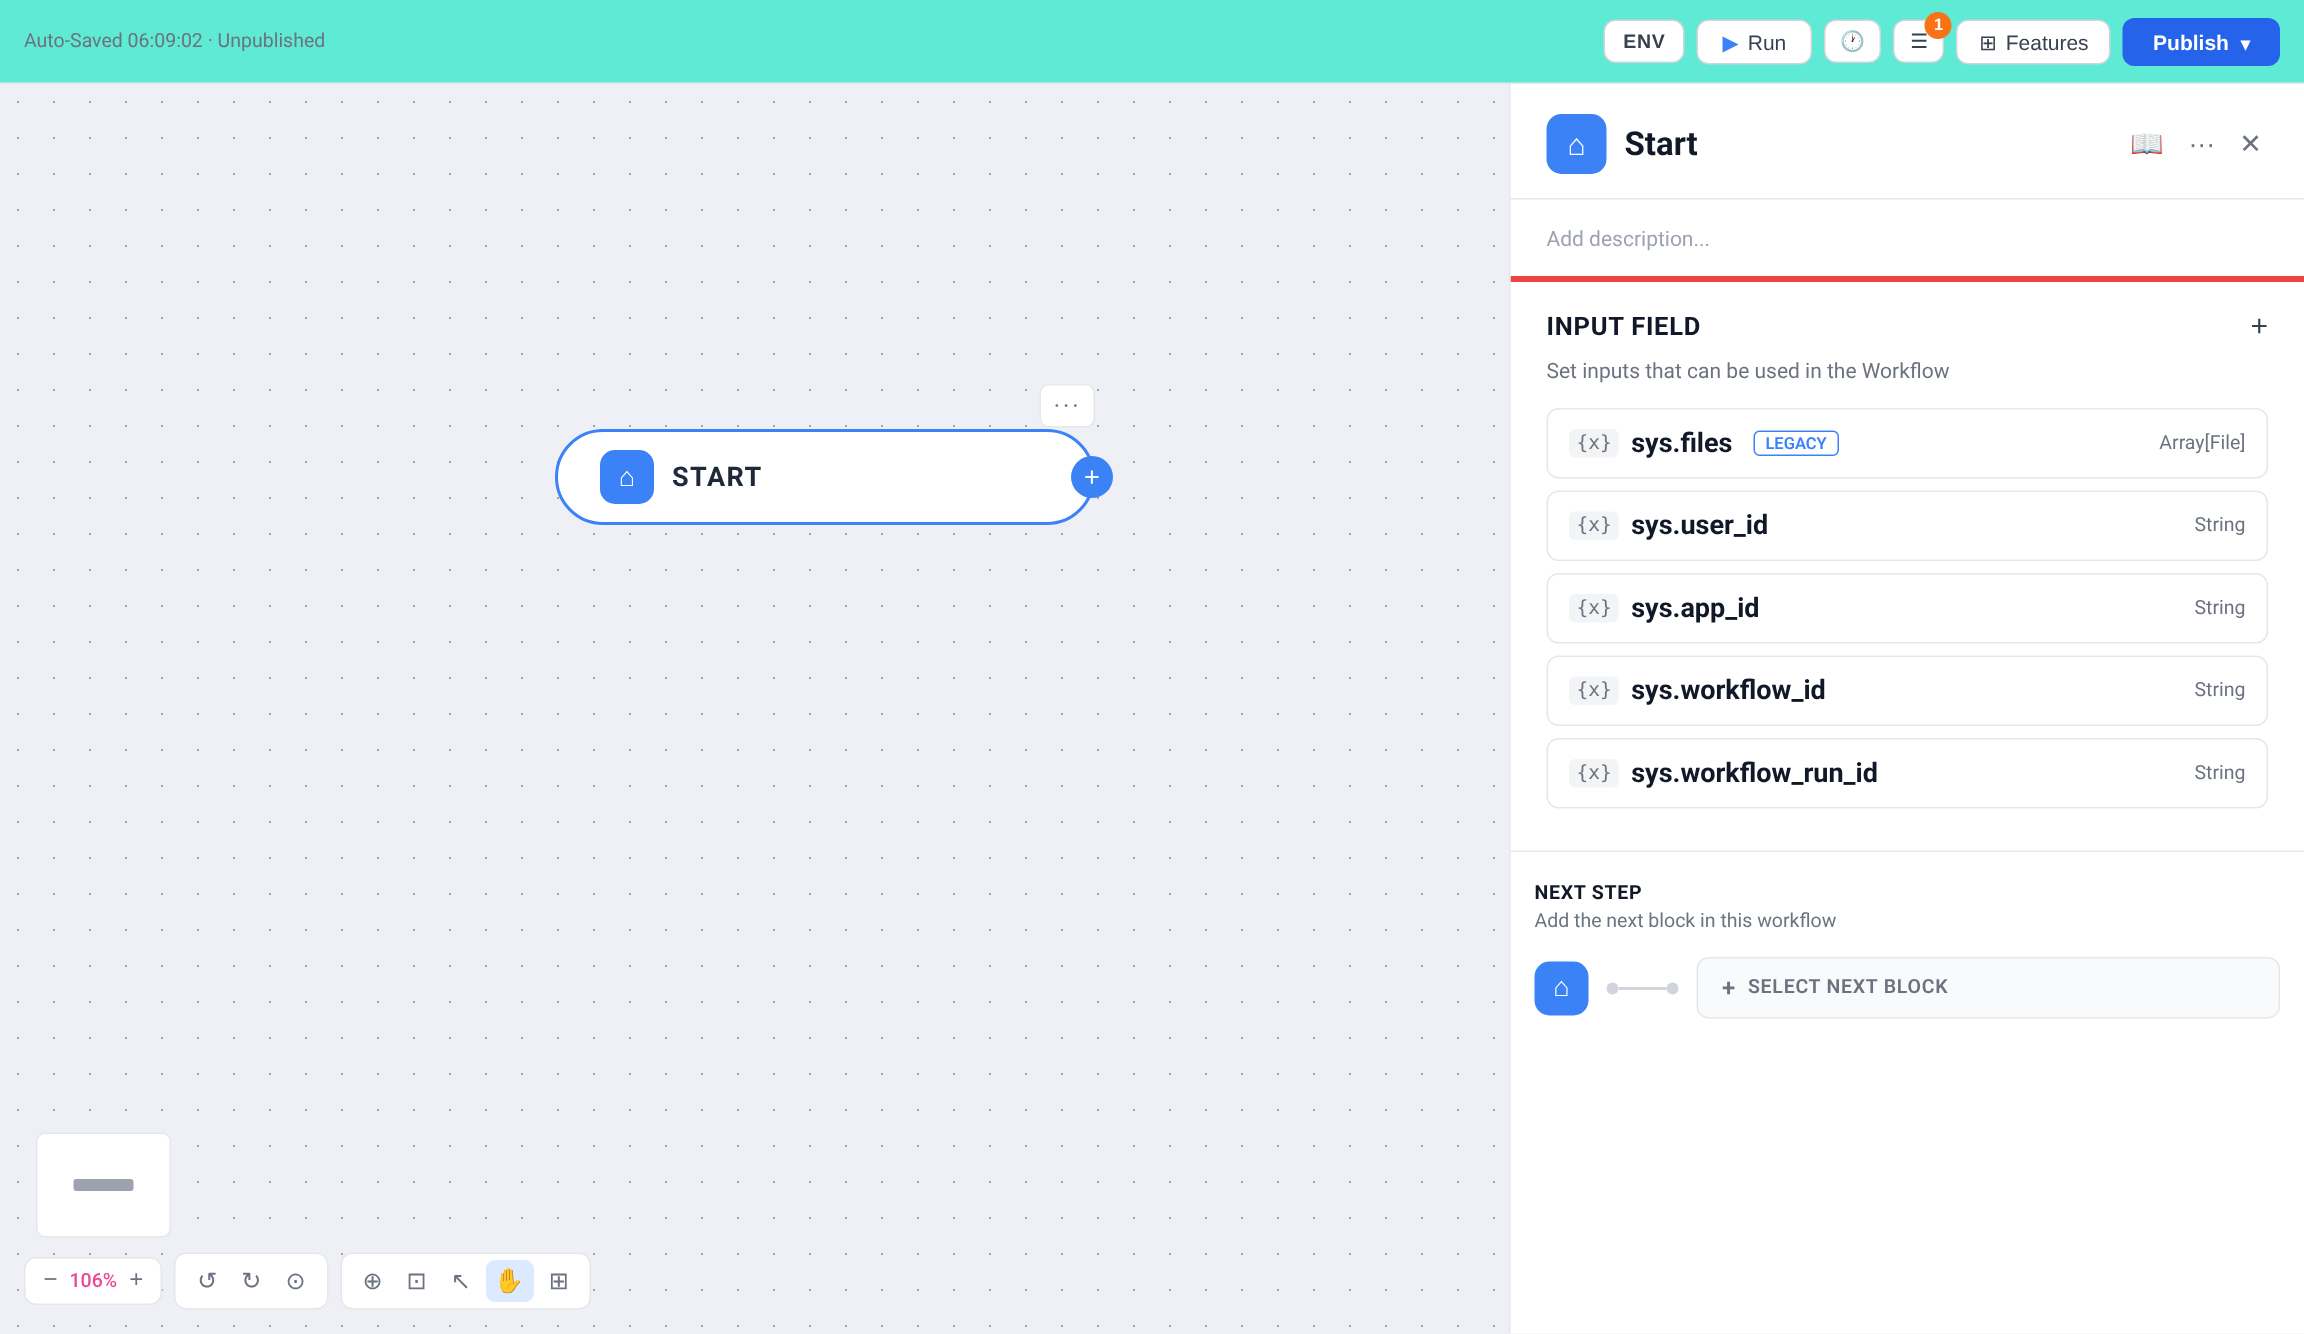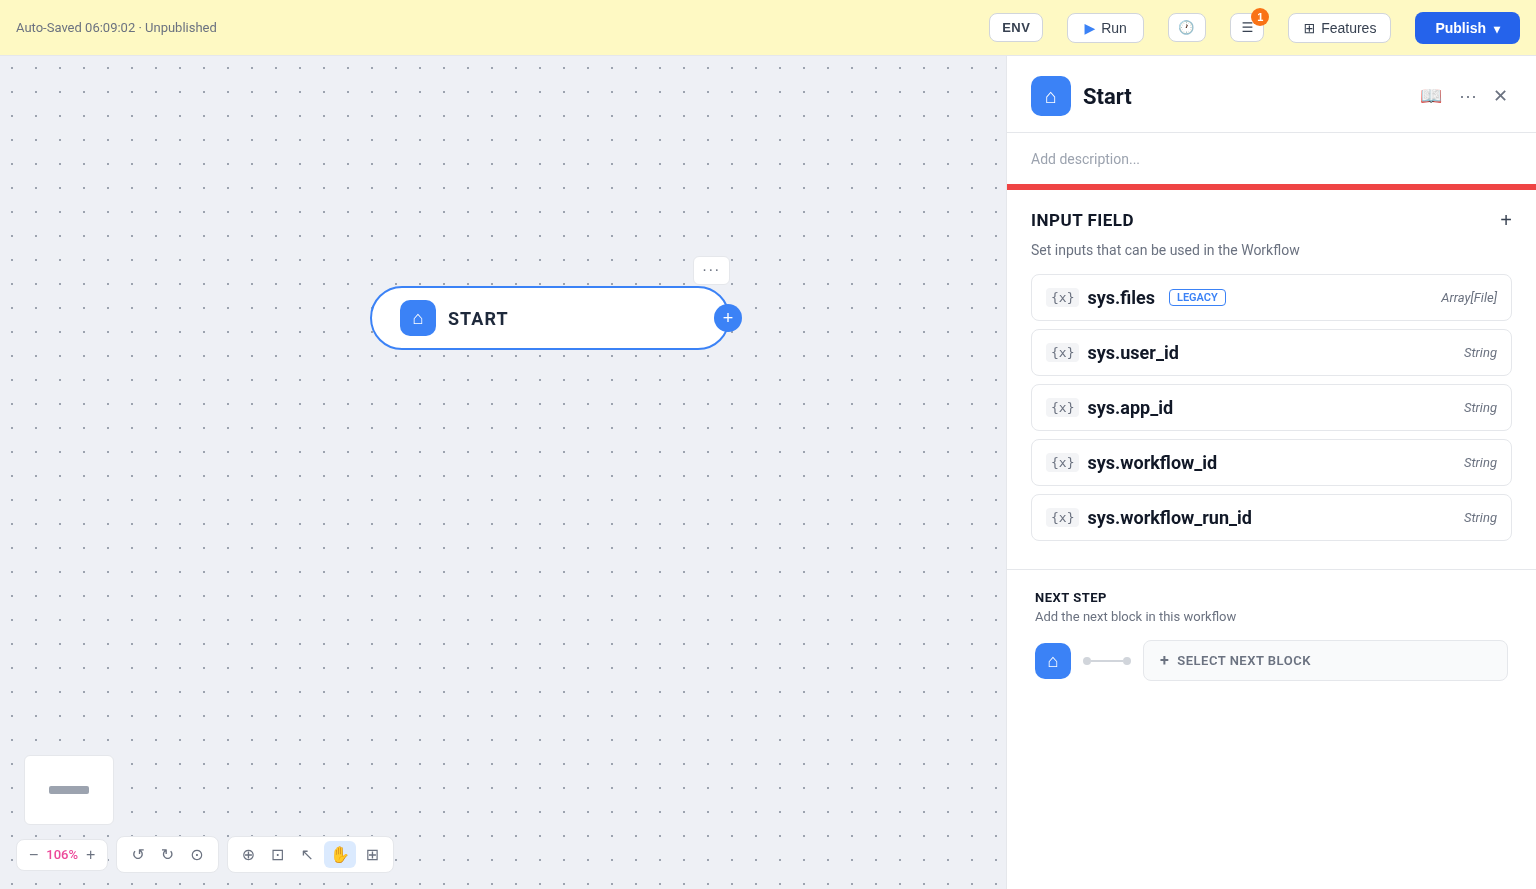--- a/index.html
+++ b/index.html
@@ -9,39 +9,39 @@
       height: 889px;
       overflow: hidden;
       background: #f0f2f5;
     }
 
     
     .header {
       position: absolute;
       top: 0; left: 0; right: 0;
       height: 56px;
-      background: #fef9c3;
+      background: #5eead4;
       border-bottom: 1px solid #e5e7eb;
       display: flex;
       align-items: center;
       justify-content: space-between;
       padding: 0 16px;
       z-index: 100;
     }
     .header-left {
       display: flex;
       align-items: center;
       gap: 8px;
       color: #6b7280;
       font-size: 13px;
     }
     .header-right {
       display: flex;
       align-items: center;
-      gap: 24px;
+      gap: 8px;
     }
     .btn-env {
       background: #fff;
       border: 1px solid #d1d5db;
       border-radius: 8px;
       padding: 6px 12px;
       font-size: 13px;
       font-weight: 600;
       cursor: pointer;
       color: #374151;
@@ -342,21 +342,21 @@
       cursor: pointer;
       color: #6b7280;
       font-size: 18px;
       padding: 4px;
       border-radius: 4px;
     }
 
     
     .panel-description {
       padding: 16px 24px;
-      border-bottom: 6px solid #ef4444;
+      border-bottom: 4px solid #ef4444;
     }
     .panel-description-text {
       color: #9ca3af;
       font-size: 14px;
       cursor: pointer;
     }
 
     
     .panel-section {
       padding: 20px 24px;
@@ -424,26 +424,25 @@
       color: #3b82f6;
       font-size: 11px;
       font-weight: 600;
       padding: 1px 7px;
       border-radius: 4px;
       margin-left: 6px;
     }
     .field-type {
       font-size: 13px;
       color: #6b7280;
-      font-style: italic;
     }
 
     
     .next-step-section {
-      padding: 20px 28px;
+      padding: 20px 16px;
     }
     .next-step-title {
       font-size: 13px;
       font-weight: 700;
       color: #111827;
       letter-spacing: 0.5px;
       text-transform: uppercase;
       margin-bottom: 4px;
     }
     .next-step-subtitle {

